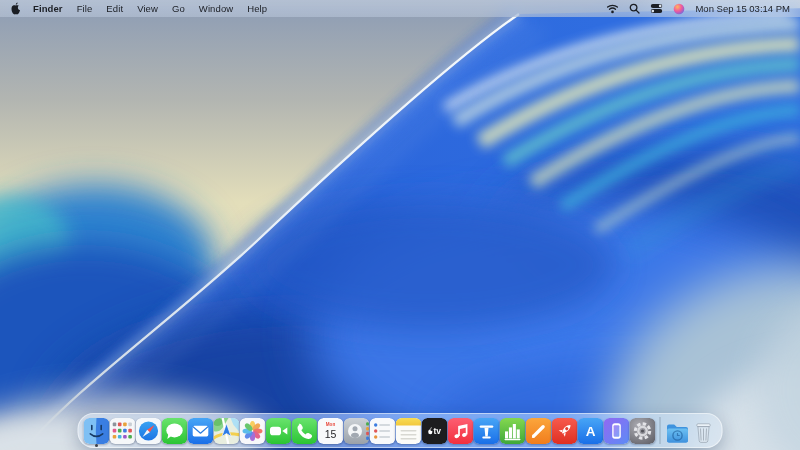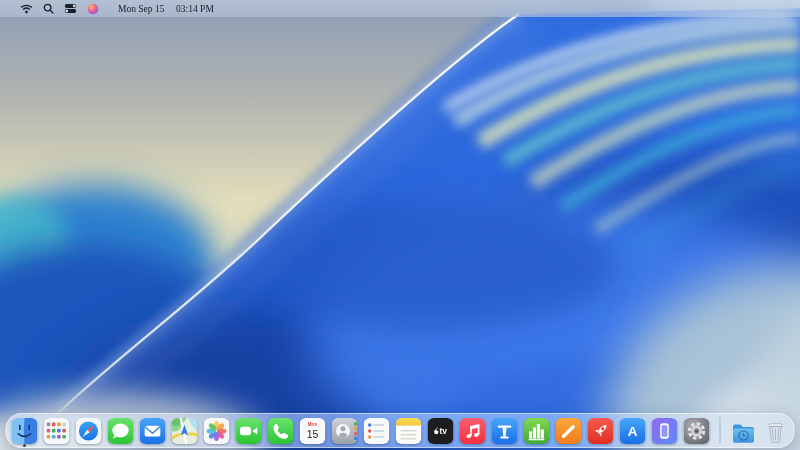--- a/index.html
+++ b/index.html
@@ -17,26 +17,26 @@
     background:linear-gradient(rgba(205,214,226,0.62), rgba(196,206,220,0.50));
     backdrop-filter: blur(10px) saturate(1.4);
     font-size:9.5px; color:#1b1e24; z-index:5;
   }
   .mb-left, .mb-right { display:flex; align-items:center; height:100%; }
   .mb-item { padding:0 7px; font-weight:500; letter-spacing:.1px; cursor:default; }
   .mb-item.active { font-weight:700; padding-left:9px; }
   .mb-apple { display:flex; align-items:center; padding:0 2px 0 0; }
   .st-icon { display:flex; align-items:center; margin-left:10px; }
   .mb-clock { margin-left:10px; white-space:nowrap; font-weight:500; }
-  .mb-clock span { margin-left:9px;font-family:Liberation Serif, serif; }
+  .mb-clock span { margin-left:0; }
 
   
   .dock {
     position:absolute; left:50%; bottom:2px; transform:translateX(-50%);
-    display:flex; align-items:center; gap:6px;
+    display:flex; align-items:center; gap:0;
     padding:3px 5px; border-radius:16px;
     background:rgba(226,234,244,0.48);
     border:0.5px solid rgba(255,255,255,0.5);
     box-shadow:0 6px 18px rgba(5,30,70,0.28);
     backdrop-filter: blur(16px) saturate(1.6);
     z-index:5;
   }
   .tile-wrap { position:relative; width:26px; height:26px; }
   .tile { width:26px; height:26px; display:block; border-radius:6px;
           box-shadow:0 1px 2px rgba(0,10,40,0.28); cursor:pointer; }
@@ -185,20 +185,37 @@
 
     <path d="M519,14 C455,58 345,158 258,240 C175,318 70,392 22,452" stroke="#2f63cc" stroke-width="7" fill="none" filter="url(#b6)" opacity="0.8" transform="translate(-4,-3)"></path>
     <path d="M519,14 C455,58 345,158 258,240 C175,318 70,392 22,452" stroke="#eaf2fa" stroke-width="8" fill="none" filter="url(#b6)" opacity="0.4"></path>
     <path d="M519,14 C455,58 345,158 258,240 C175,318 70,392 22,452" stroke="url(#lineg)" stroke-width="2.3" fill="none" filter="url(#b1)"></path>
 
     <ellipse cx="112" cy="448" rx="155" ry="54" fill="#c4cdd7" filter="url(#b16)" opacity="0.95"></ellipse>
     <ellipse cx="48" cy="458" rx="85" ry="38" fill="#dde4ea" filter="url(#b10)" opacity="0.9"></ellipse>
   </svg>
 
   <div class="menubar">
+    <div class="mb-left">
+      <span class="mb-apple">
+        <svg width="12" height="14" viewBox="0 0 12 14">
+          <g mask="url(#biteA)" fill="#1b1e24">
+            <path d="M5.6,3.4 C7,2.8 8.8,3.2 9.6,4.6 C10.6,6.4 10,9.6 8.8,11.2 C8.2,12.1 7.4,12.6 6.5,12.3 C6,12.1 5.6,12.1 5.1,12.3 C4.2,12.6 3.4,12.1 2.8,11.2 C1.6,9.6 1,6.4 2,4.6 C2.8,3.2 4.4,2.8 5.6,3.4 Z"></path>
+          </g>
+          <path d="M5.8,2.8 C5.8,1.8 6.6,0.8 7.6,0.6 C7.7,1.6 6.8,2.7 5.8,2.8 Z" fill="#1b1e24"></path>
+        </svg>
+      </span>
+      <span class="mb-item active">Finder</span>
+      <span class="mb-item">File</span>
+      <span class="mb-item">Edit</span>
+      <span class="mb-item">View</span>
+      <span class="mb-item">Go</span>
+      <span class="mb-item">Window</span>
+      <span class="mb-item">Help</span>
+    </div>
     <div class="mb-right">
       <span class="st-icon">
         <svg width="13" height="11" viewBox="0 0 13 11">
           <path d="M1.6,4.1 a7.6,7.6 0 0 1 9.8,0" stroke="#1b1e24" stroke-width="1.3" fill="none" stroke-linecap="round"></path>
           <path d="M3.5,6.3 a4.6,4.6 0 0 1 6,0" stroke="#1b1e24" stroke-width="1.3" fill="none" stroke-linecap="round"></path>
           <circle cx="6.5" cy="8.9" r="1.3" fill="#1b1e24"></circle>
         </svg>
       </span>
       <span class="st-icon">
         <svg width="11" height="11" viewBox="0 0 11 11">

